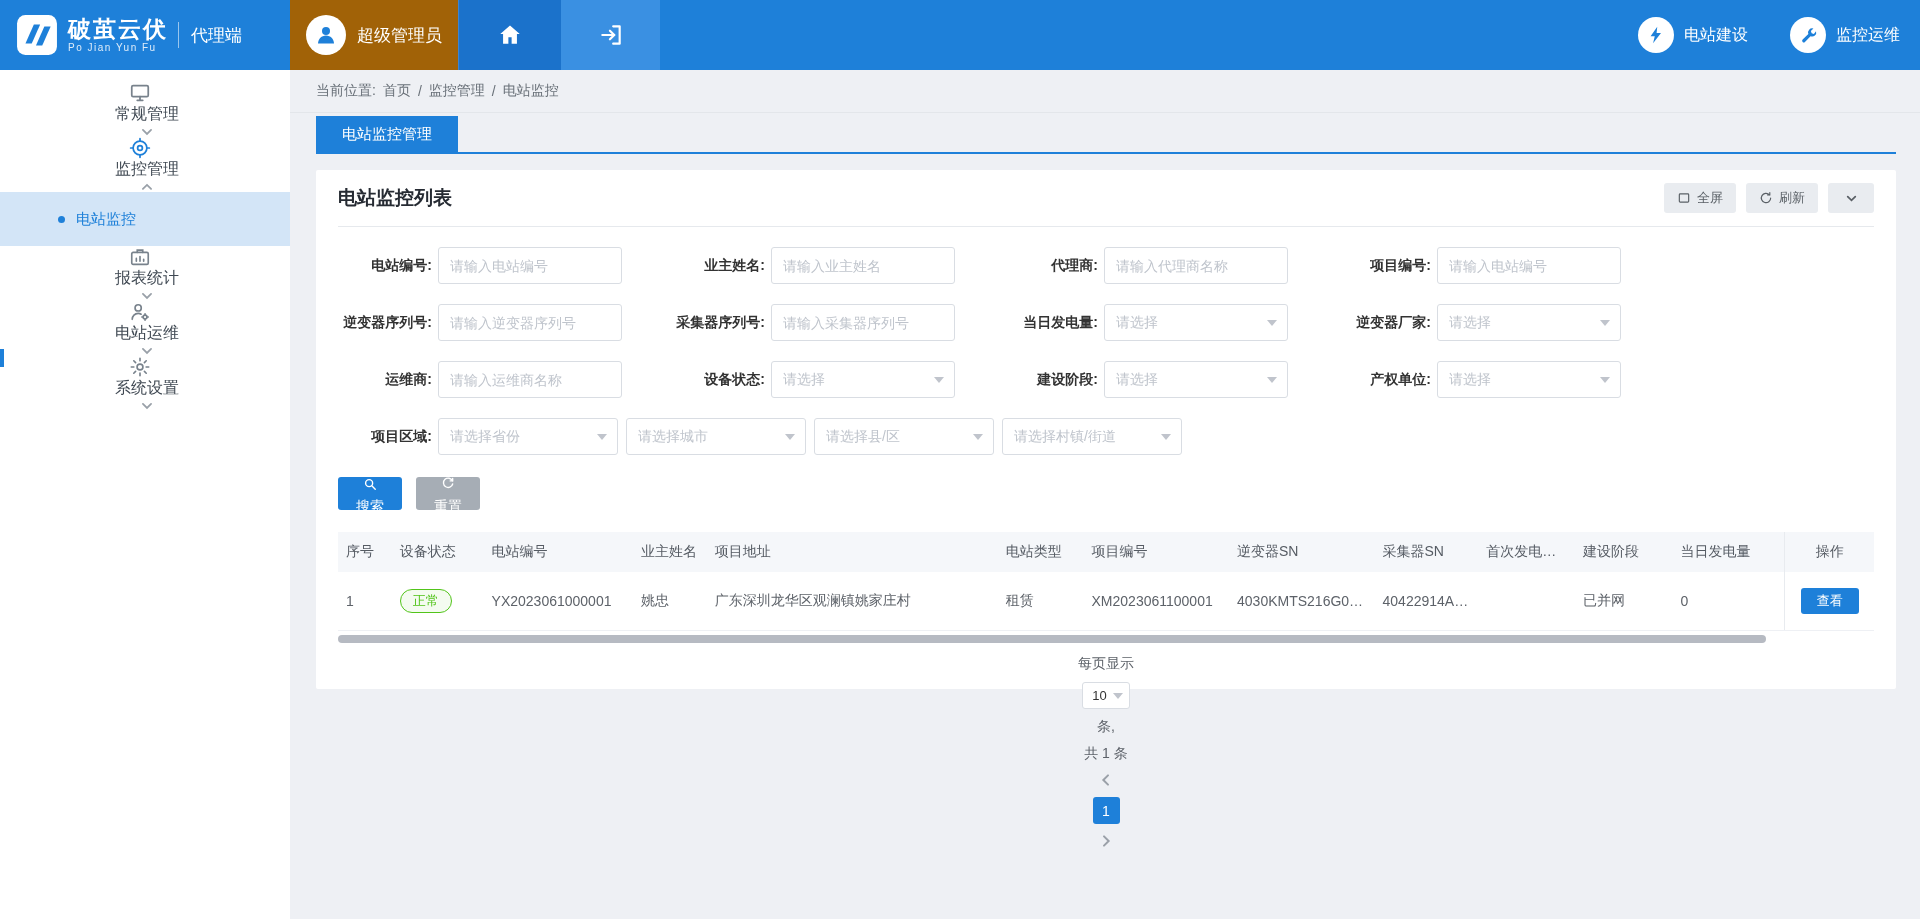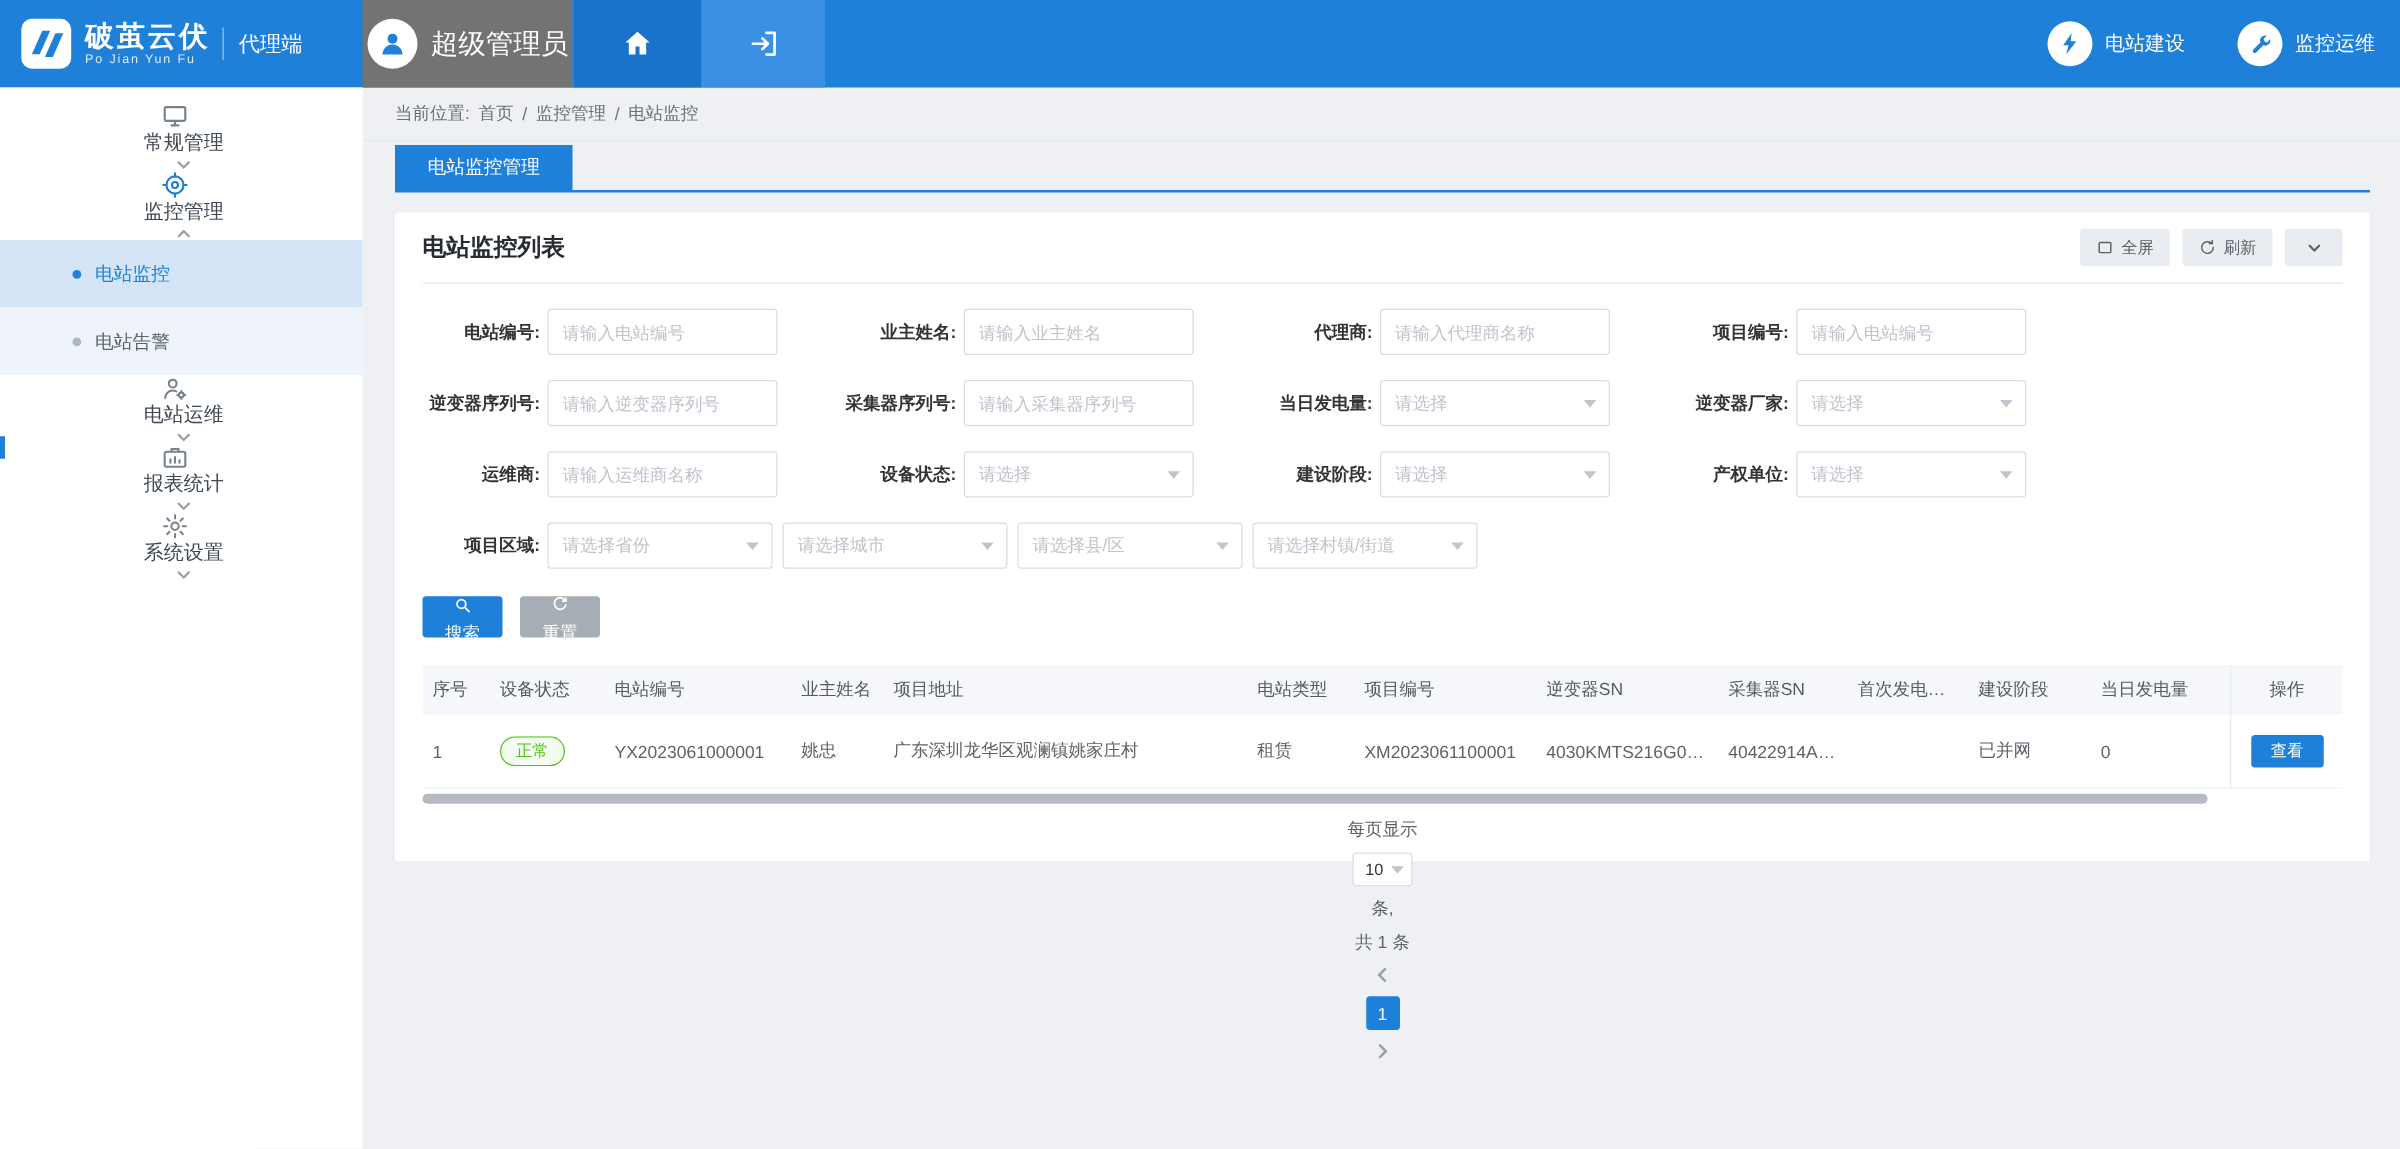--- a/index.html
+++ b/index.html
@@ -9,21 +9,21 @@
 
   
   .topbar { height:70px; background:#1e80d9; display:flex; align-items:stretch; color:#fff; }
   .logo-block { width:290px; display:flex; align-items:center; padding-left:16px; flex-shrink:0; }
   .logo-mark { margin-right:10px; }
   .logo-cn { font-size:23px; font-weight:bold; letter-spacing:2px; line-height:1.1; }
   .logo-en { font-size:10px; opacity:.85; letter-spacing:1.5px; }
   .logo-sep { width:1px; height:26px; background:rgba(255,255,255,.55); margin:0 12px 0 10px; }
   .portal { font-size:17px; }
   .hd-seg { display:flex; align-items:center; justify-content:center; cursor:pointer; }
-  .seg-user { background:#737373; width:168px; gap:11px; font-size:22px; }
+  .seg-user { background:#a16207; width:168px; gap:11px; font-size:17px; }
   .avatar { width:40px; height:40px; border-radius:50%; background:#fff; display:flex; align-items:center; justify-content:center; }
   .seg-home { background:#1b72cb; width:103px; border-left:1px solid rgba(255,255,255,.14); }
   .seg-exit { background:#3a90e2; width:99px; }
   .hd-right { margin-left:auto; display:flex; align-items:center; gap:42px; padding-right:20px; }
   .hd-action { display:flex; align-items:center; gap:10px; font-size:16px; cursor:pointer; }
   .circle-icon { width:36px; height:36px; border-radius:50%; background:#fff; display:flex; align-items:center; justify-content:center; }
 
   
   .page-body { display:flex; height:849px; }
 
@@ -197,51 +197,47 @@
             <path d="M2.5 7.7 6 4.2l3.5 3.5"></path>
           </svg>
       </span>
     </div>
 
     <div class="submenu-item active">
       <span class="dot"></span>
       <span>电站监控</span>
     </div>
 
-    <div class="submenu-item">
-      <span class="dot"></span>
-      <span>电站告警</span>
+
+    <div class="menu-item">
+      <span class="mi-icon">
+        <svg width="22" height="22" viewBox="0 0 24 24" fill="none" stroke="currentColor" stroke-width="1.8" stroke-linecap="round">
+          <rect x="3" y="7" width="18" height="13" rx="1.5"></rect>
+            <path d="M9 7V4.5h6V7"></path>
+            <path d="M8 16.5v-3M12 16.5v-5M16 16.5v-2"></path>
+        </svg>
+      </span>
+      <span class="mi-label">报表统计</span>
+      <span class="mi-chevron">
+        <svg width="14" height="14" viewBox="0 0 12 12" fill="none" stroke="currentColor" stroke-width="1.5" stroke-linecap="round">
+            <path d="M2.5 4.2 6 7.7l3.5-3.5"></path>
+          </svg>
+      </span>
     </div>
 
     <div class="menu-item">
       <span class="mi-icon">
         <svg width="22" height="22" viewBox="0 0 24 24" fill="none" stroke="currentColor" stroke-width="1.8" stroke-linecap="round">
           <circle cx="10" cy="7.5" r="3.4"></circle>
             <path d="M3.5 20c0-3.6 2.9-6.5 6.5-6.5 1.2 0 2.3.3 3.2.9"></path>
           <circle cx="17.5" cy="17.5" r="2.1"></circle>
             <path d="M17.5 14v1.3M17.5 19.7V21M14 17.5h1.3M19.7 17.5H21"></path>
         </svg>
       </span>
       <span class="mi-label">电站运维</span>
-      <span class="mi-chevron">
-        <svg width="14" height="14" viewBox="0 0 12 12" fill="none" stroke="currentColor" stroke-width="1.5" stroke-linecap="round">
-            <path d="M2.5 4.2 6 7.7l3.5-3.5"></path>
-          </svg>
-      </span>
-    </div>
-
-    <div class="menu-item">
-      <span class="mi-icon">
-        <svg width="22" height="22" viewBox="0 0 24 24" fill="none" stroke="currentColor" stroke-width="1.8" stroke-linecap="round">
-          <rect x="3" y="7" width="18" height="13" rx="1.5"></rect>
-            <path d="M9 7V4.5h6V7"></path>
-            <path d="M8 16.5v-3M12 16.5v-5M16 16.5v-2"></path>
-        </svg>
-      </span>
-      <span class="mi-label">报表统计</span>
       <span class="mi-chevron">
         <svg width="14" height="14" viewBox="0 0 12 12" fill="none" stroke="currentColor" stroke-width="1.5" stroke-linecap="round">
             <path d="M2.5 4.2 6 7.7l3.5-3.5"></path>
           </svg>
       </span>
     </div>
 
     <div class="menu-item">
       <span class="mi-icon">
         <svg width="22" height="22" viewBox="0 0 24 24" fill="none" stroke="currentColor" stroke-width="1.8" stroke-linecap="round">

